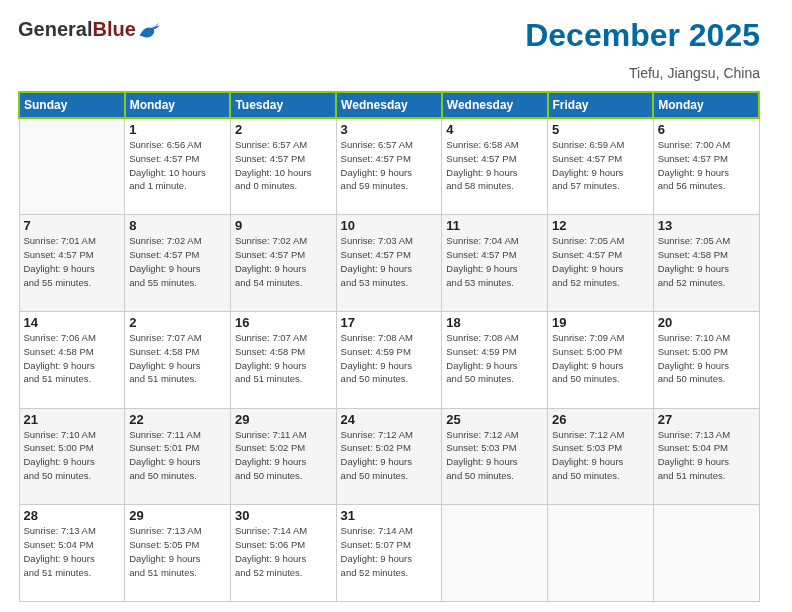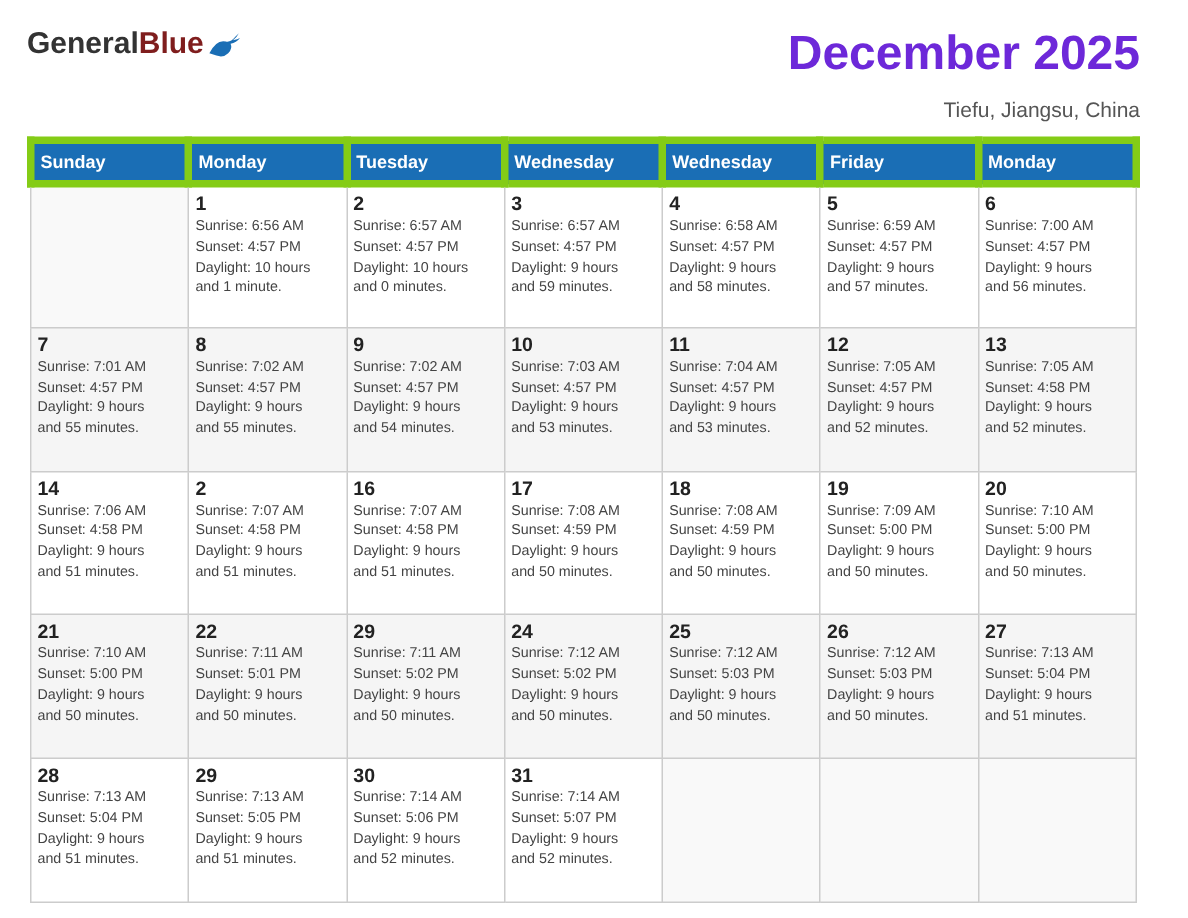--- a/index.html
+++ b/index.html
@@ -42,21 +42,21 @@
       width: 22px;
       height: 18px;
       margin-left: 2px;
     }
     .title-block {
       text-align: right;
     }
     .month-title {
       font-size: 32px;
       font-weight: bold;
-      color: #6d28d9;
+      color: #0369a1;
       line-height: 1.1;
     }
     .location {
       font-size: 14px;
       color: #555;
       margin-top: 12px;
     }
     .calendar {
       flex: 1;
       border: 1px solid #ccc;
@@ -64,21 +64,21 @@
       width: 100%;
       table-layout: fixed;
     }
     .calendar th {
       background: #1a6eb5;
       color: #fff;
       font-size: 12px;
       font-weight: bold;
       padding: 5px 4px;
       text-align: left;
-      border: 5px solid #84cc16;
+      border: 2px solid #84cc16;
     }
     .calendar td {
       border: 1px solid #ccc;
       vertical-align: top;
       padding: 3px 4px;
       font-size: 10px;
       color: #333;
       background: #fff;
       height: 82px;
     }

